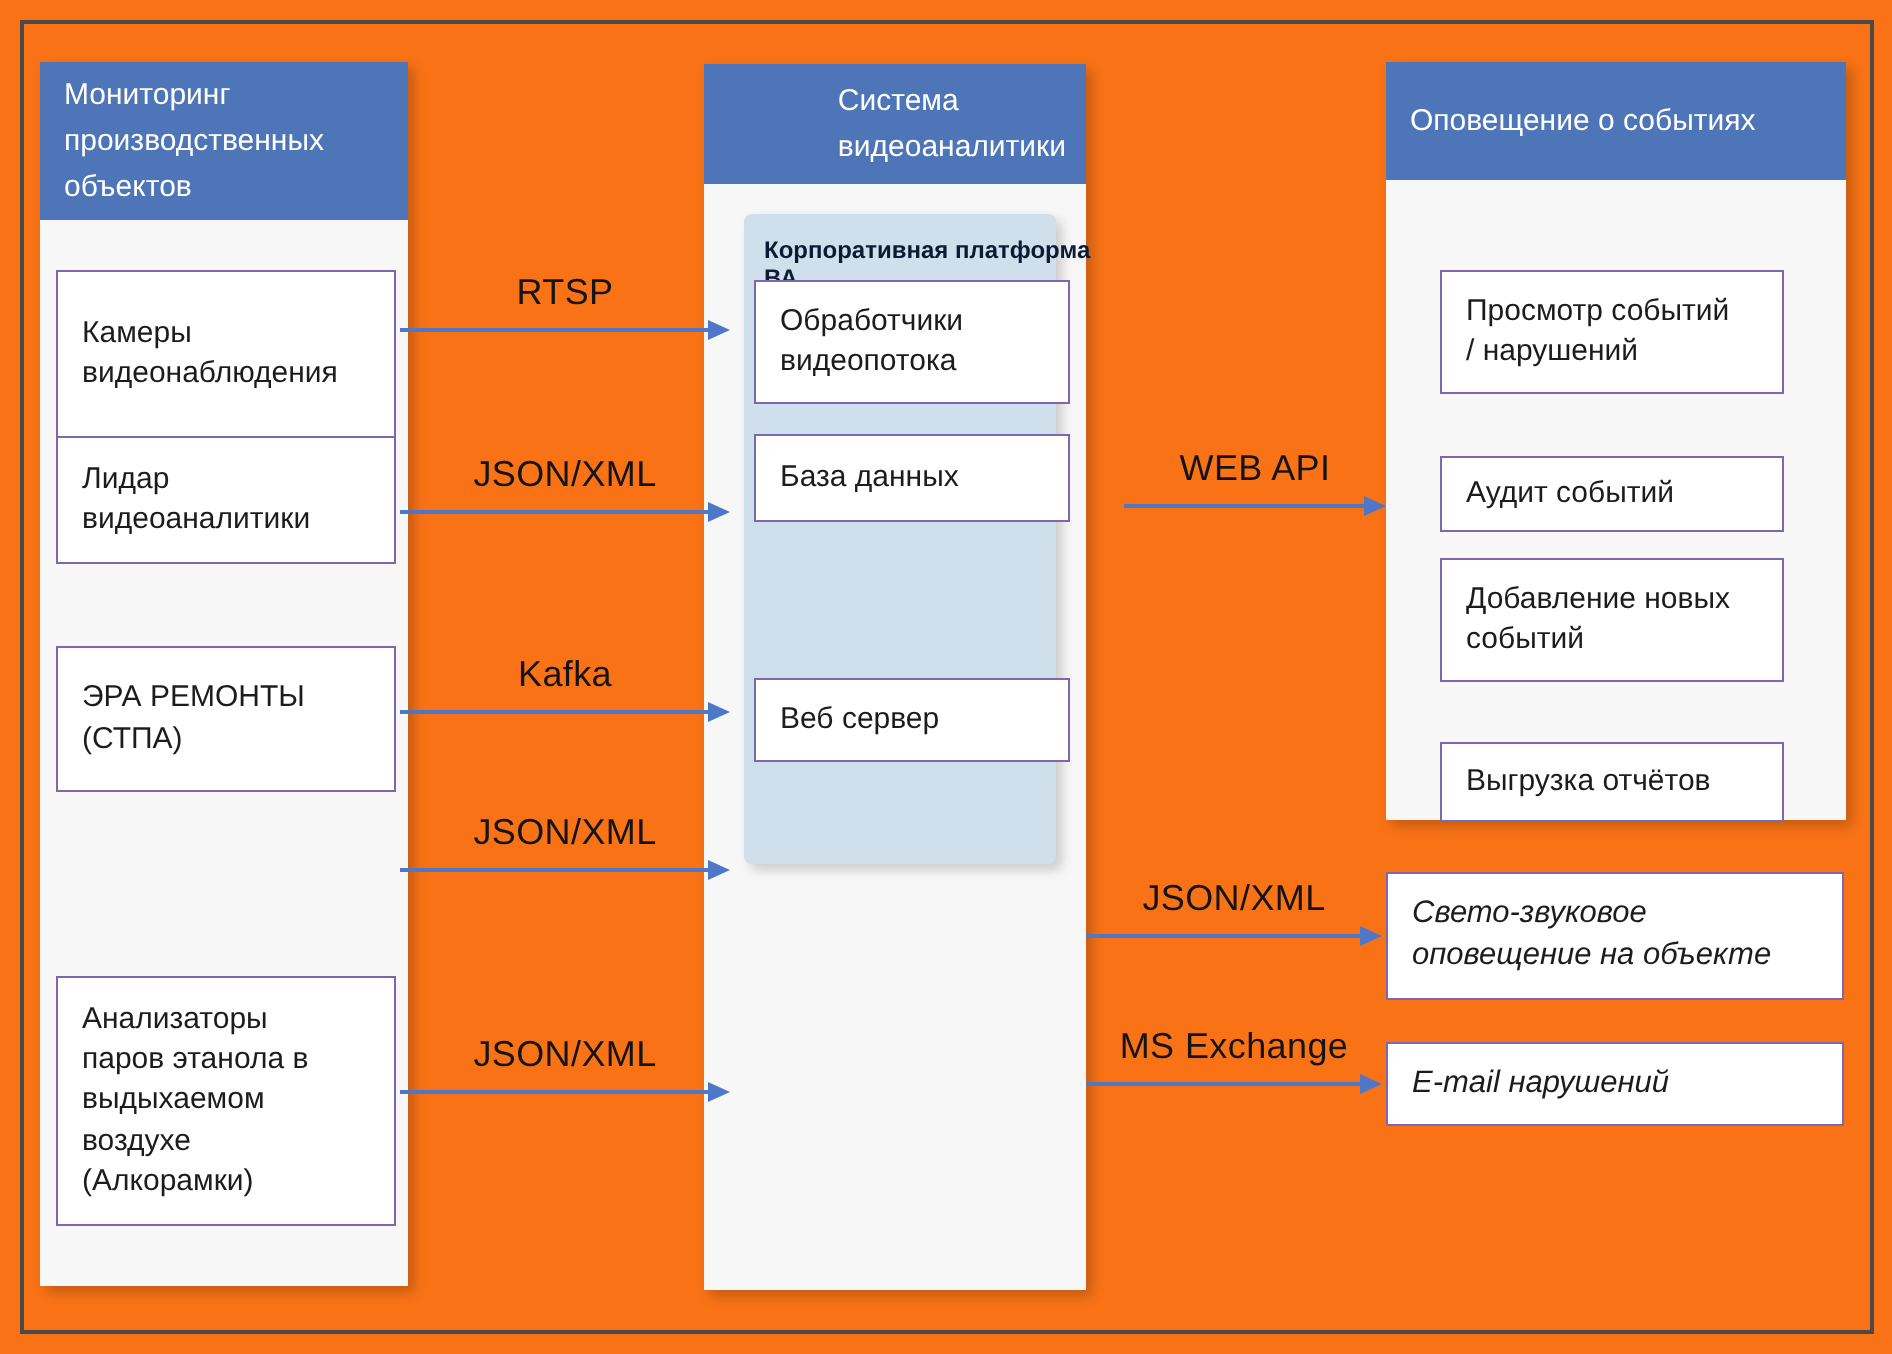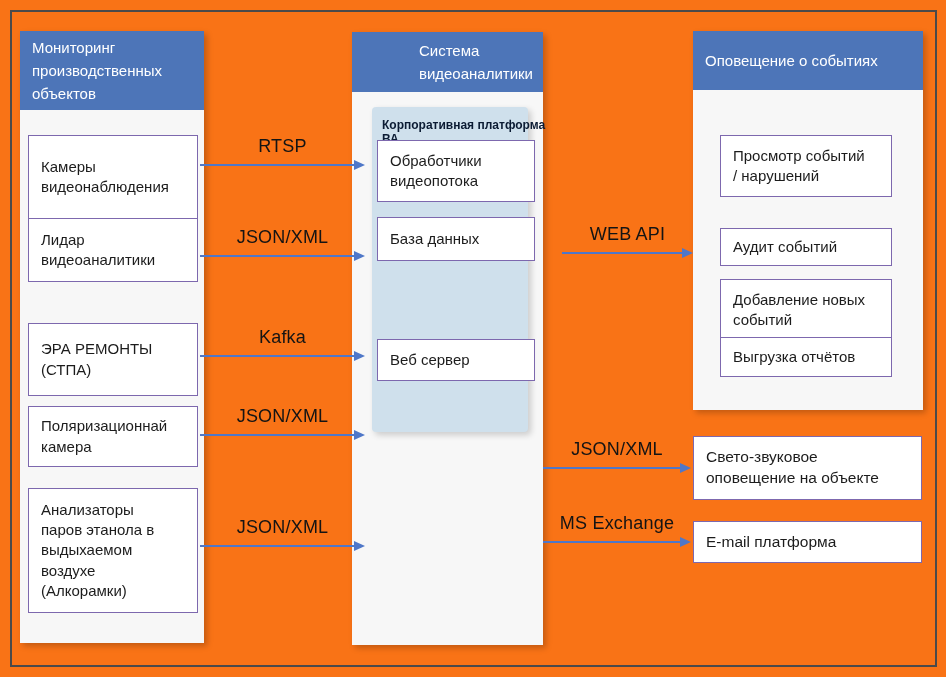--- a/index.html
+++ b/index.html
@@ -47,21 +47,21 @@
   }
   .platform-title{
     position:absolute;left:10px;top:11px;width:178px;
     font-size:12px;font-weight:bold;color:#0b1b33;
   }
   .node{
     position:absolute;background:#ffffff;border:1.5px solid var(--box-border);
     display:flex;align-items:center;padding:6px 12px;
     font-size:15px;line-height:1.35;white-space:pre-line;color:var(--text-dark);
   }
-  .node.ext{font-size:15.5px;}
+  .node.ext{font-size:15.5px;font-style:italic;}
   .arrow{position:absolute;height:30px;}
   .arrow-label{
     position:absolute;bottom:13px;left:0;width:100%;text-align:center;
     font-size:18px;letter-spacing:0.2px;color:#141414;
   }
   .arrow-line{
     position:absolute;bottom:4px;left:0;right:7px;height:2px;
     background:var(--arrow-blue);
   }
   .arrowhead-icon{
@@ -87,24 +87,20 @@
       <span>Камеры
 видеонаблюдения</span>
     </div>
     <div class="node" style="left:8px;top:187px;width:170px;height:64px;">
       <span>Лидар
 видеоаналитики</span>
     </div>
     <div class="node" style="left:8px;top:292px;width:170px;height:73px;">
       <span>ЭРА РЕМОНТЫ
 (СТПА)</span>
-    </div>
-    <div class="node" style="left:8px;top:375px;width:170px;height:61px;">
-      <span>Поляризационнай
-камера</span>
     </div>
     <div class="node" style="left:8px;top:457px;width:170px;height:125px;">
       <span>Анализаторы
 паров этанола в
 выдыхаемом
 воздухе
 (Алкорамки)</span>
     </div>
   </section>
 
@@ -136,31 +132,31 @@
       <span>Просмотр событий
 / нарушений</span>
     </div>
     <div class="node" style="left:27px;top:197px;width:172px;height:38px;text-align:right;">
       <span>Аудит событий</span>
     </div>
     <div class="node" style="left:27px;top:248px;width:172px;height:62px;">
       <span>Добавление новых
 событий</span>
     </div>
-    <div class="node" style="left:27px;top:306px;width:172px;height:40px;">
+    <div class="node" style="left:27px;top:340px;width:172px;height:40px;">
       <span>Выгрузка отчётов</span>
     </div>
   </section>
 
   <div class="node ext" style="left:693px;top:436px;width:229px;height:64px;">
     <span>Свето-звуковое
 оповещение на объекте</span>
   </div>
   <div class="node ext" style="left:693px;top:521px;width:229px;height:42px;">
-    <span>E-mail платформа</span>
+    <span>E-mail нарушений</span>
   </div>
 
   <div class="arrow" style="left:200px;top:140px;width:165px;">
     <span class="arrow-label">RTSP</span>
     <div class="arrow-line"></div>
     <div class="arrowhead-icon"></div>
   </div>
   <div class="arrow" style="left:200px;top:231px;width:165px;">
     <span class="arrow-label">JSON/XML</span>
     <div class="arrow-line"></div>

